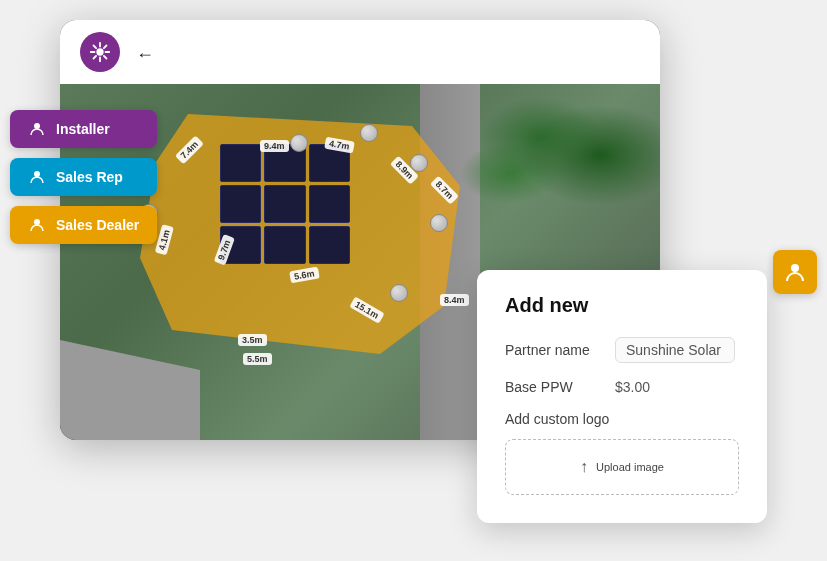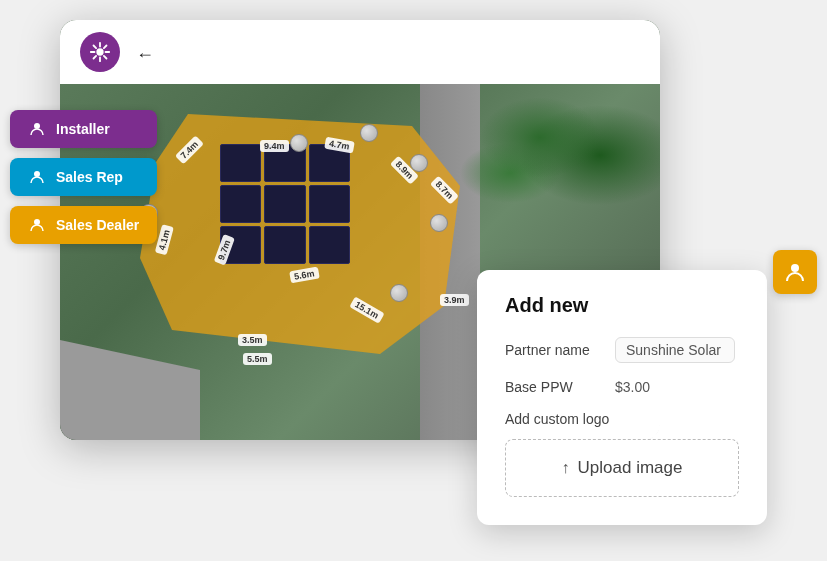--- a/index.html
+++ b/index.html
@@ -235,21 +235,21 @@
       gap: 8px;
       cursor: pointer;
     }
 
     .upload-icon {
       font-size: 16px;
       color: #555;
     }
 
     .upload-text {
-      font-size: 17px;
+      font-size: 11px;
       color: #444;
     }
 
     
     .floating-person-btn {
       position: absolute;
       top: 250px;
       right: 10px;
       width: 44px;
       height: 44px;
@@ -337,21 +337,21 @@
     <div class="measure-label" style="top:35px; left:200px;margin-top:21px;">9.4m</div>
     <div class="measure-label" style="top:55px; left:265px; transform:rotate(10deg);">4.7m</div>
     <div class="measure-label" style="top:80px; left:330px; transform:rotate(45deg);">8.9m</div>
     <div class="measure-label" style="top:100px; left:370px; transform:rotate(45deg);">8.7m</div>
     <div class="measure-label" style="top:150px; left:90px; transform:rotate(-75deg);">4.1m</div>
     <div class="measure-label" style="top:160px; left:150px; transform:rotate(-70deg);">9.7m</div>
     <div class="measure-label" style="top:185px; left:230px; transform:rotate(-10deg);">5.6m</div>
     <div class="measure-label" style="top:220px; left:290px; transform:rotate(30deg);">15.1m</div>
     <div class="measure-label" style="top:250px; left:130px;margin-left:48px;">3.5m</div>
     <div class="measure-label" style="top:269px; left:170px;margin-left:13px;">5.5m</div>
-    <div class="measure-label" style="top:210px; left:380px;">3.9m</div>
+    <div class="measure-label" style="top:210px; left:380px;">8.4m</div>
   </div>
 </div>
 
 <div class="role-buttons">
   <button class="role-btn installer">
     <span class="role-icon">
       <svg width="16" height="16" viewBox="0 0 16 16" fill="none">
         <circle cx="8" cy="5" r="3" fill="white"></circle>
         <path d="M2 14c0-3.314 2.686-6 6-6s6 2.686 6 6" stroke="white" stroke-width="1.5" fill="none"></path>
       </svg>

